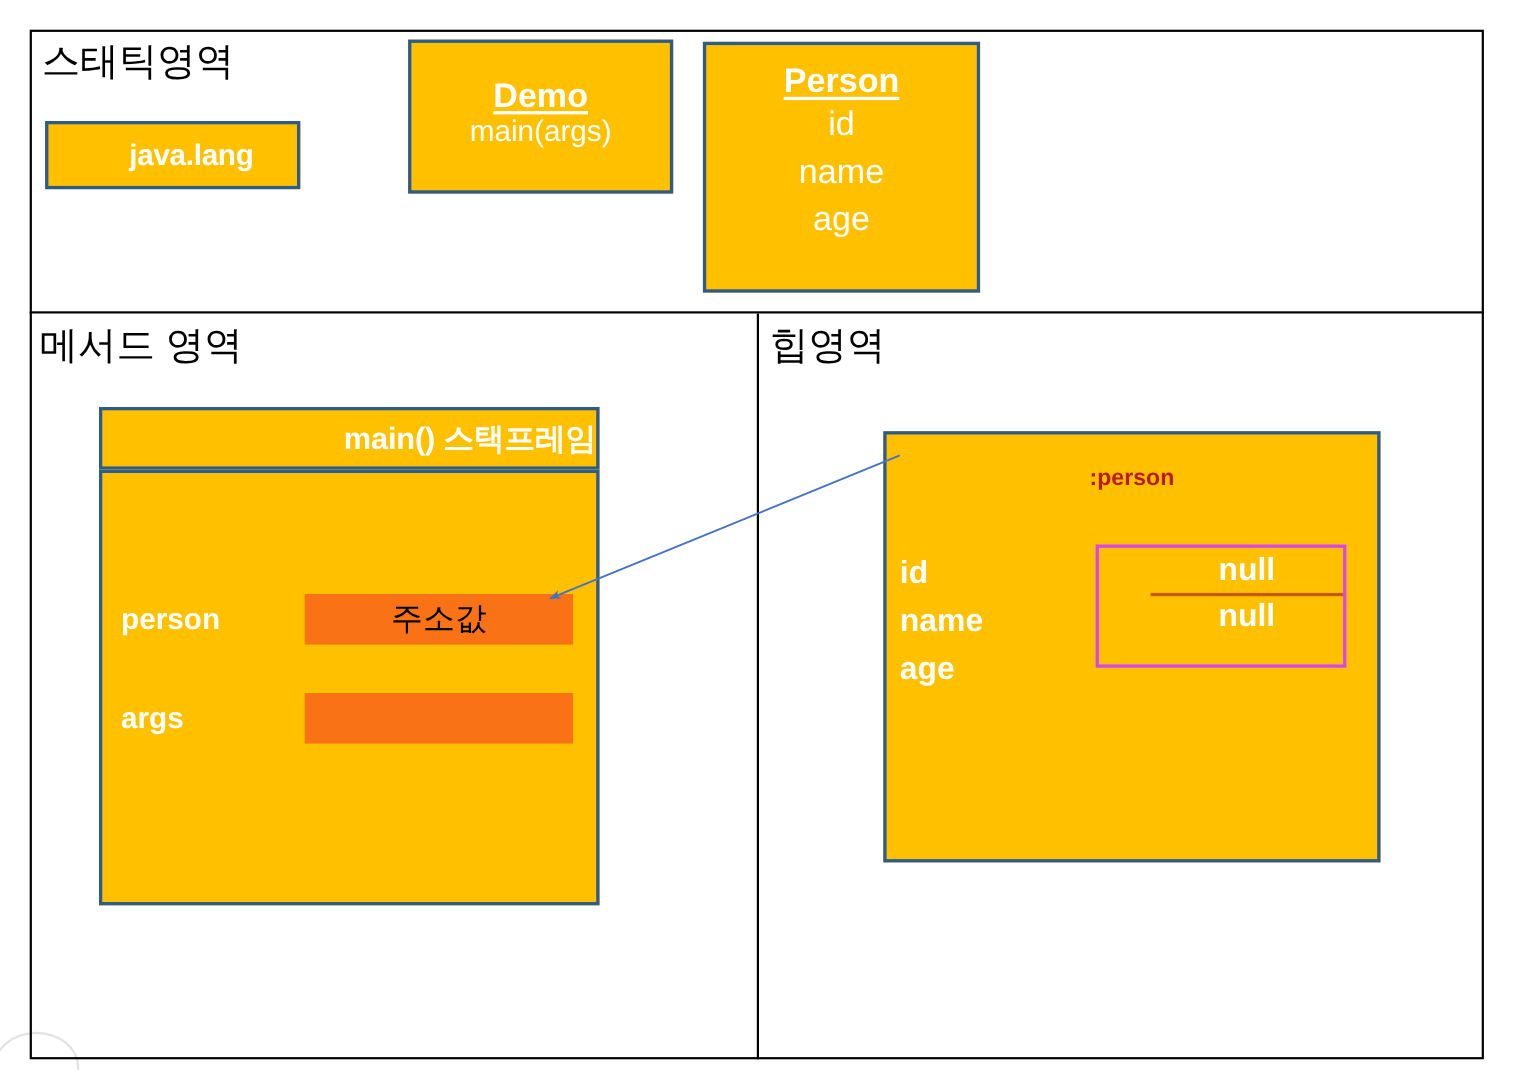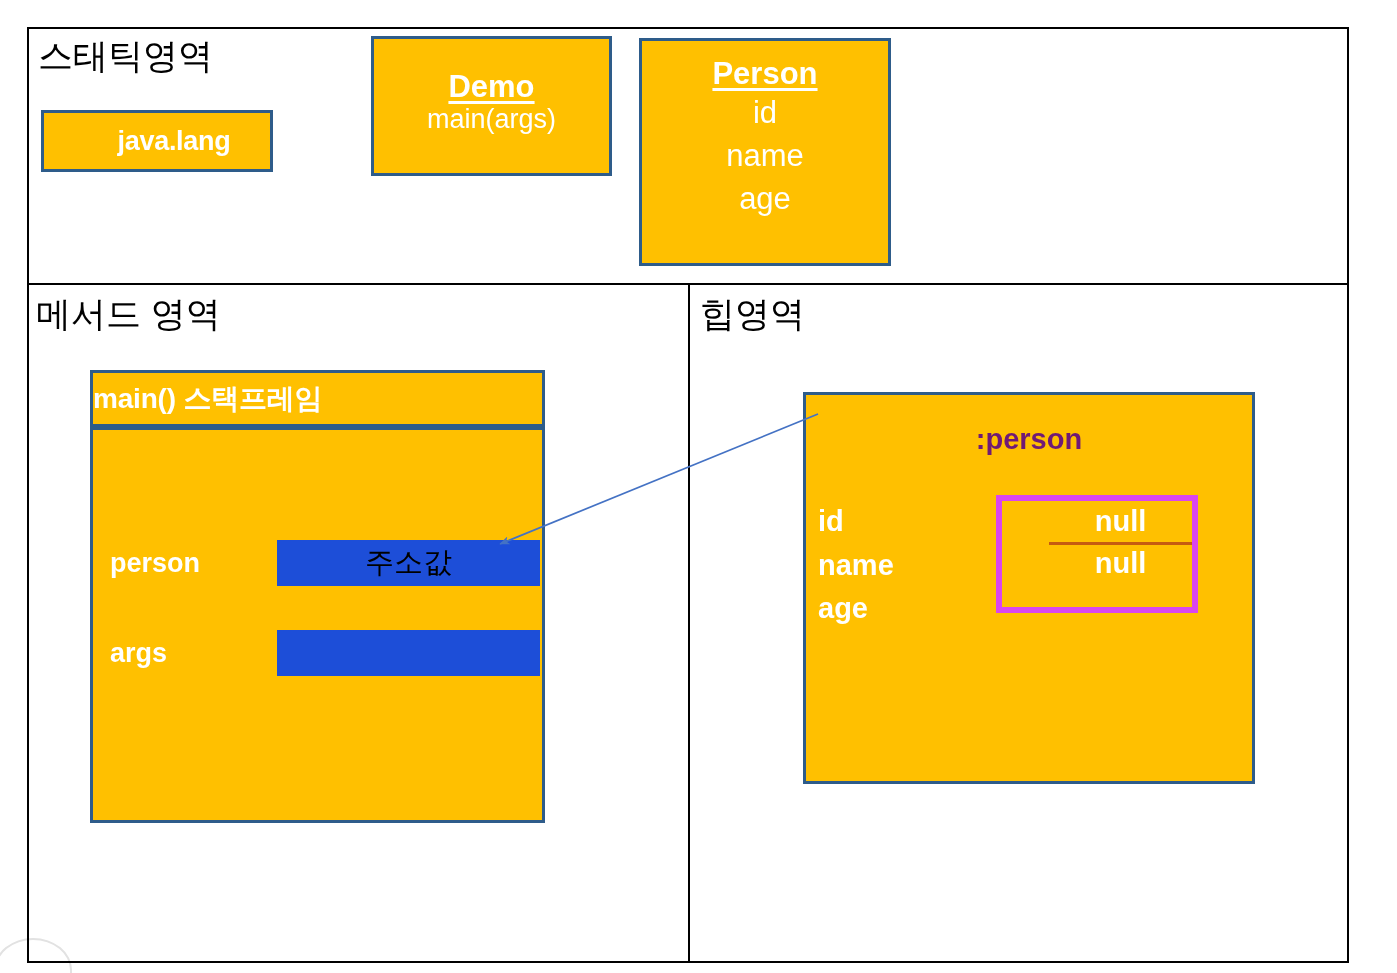--- a/index.html
+++ b/index.html
@@ -129,21 +129,21 @@
     line-height: 1.2;
   }
   #box-person-class .field {
     font-size: 31px; font-weight: 400; line-height: 1.38;
   }
 
   
   #stackframe-header {
     left: 90px; top: 370px;
     width: 455px; height: 57px;
-    display: flex; align-items: center; justify-content: flex-start;
+    display: flex; align-items: center; justify-content: flex-end;
   }
   #stackframe-header .lbl {
     font-size: 28px; font-weight: bold; letter-spacing: -0.2px;
   }
   #stackframe-body {
     left: 90px; top: 427px;
     width: 455px; height: 396px;
   }
   .slot-row {
     position: absolute;
@@ -159,64 +159,64 @@
     position: absolute;
     left: 17px;
     font-size: 27px;
     font-weight: bold;
     color: #ffffff;
     white-space: nowrap;
   }
   .slot-value {
     position: absolute;
     left: 184px;
-    width: 263px;
+    width: 244px;
     height: 46px;
-    background: #1d4ed8;
+    background: #f97316;
     color: #000000;
     font-size: 29px;
     font-weight: 400;
     display: flex;
     align-items: center;
     justify-content: center;
     box-sizing: border-box;
   }
 
   
   #box-person-obj {
     left: 803px; top: 392px;
     width: 452px; height: 392px;
   }
   #obj-title {
     position: absolute;
     left: 0; top: 28px;
     width: 100%;
     text-align: center;
-    font-size: 29px;
+    font-size: 21px;
     font-weight: bold;
-    color: #701a75;
+    color: #b91c1c;
   }
   #obj-fields {
     position: absolute;
     left: 12px;
     top: 105px;
     width: 180px;
   }
   #obj-fields .fname {
     font-size: 29px;
     font-weight: bold;
     color: #ffffff;
     line-height: 1.5;
   }
   #obj-values {
     position: absolute;
     left: 190px;
     top: 100px;
-    width: 202px;
-    border: 6px solid #d946ef;
+    width: 228px;
+    border: 3px solid #d946ef;
     box-sizing: border-box;
     padding-left: 47px;
   }
   #obj-values .vrow {
     height: 44px;
     border-bottom: 3px solid #C55A11;
     display: flex;
     align-items: center;
     justify-content: center;
     font-size: 29px;

